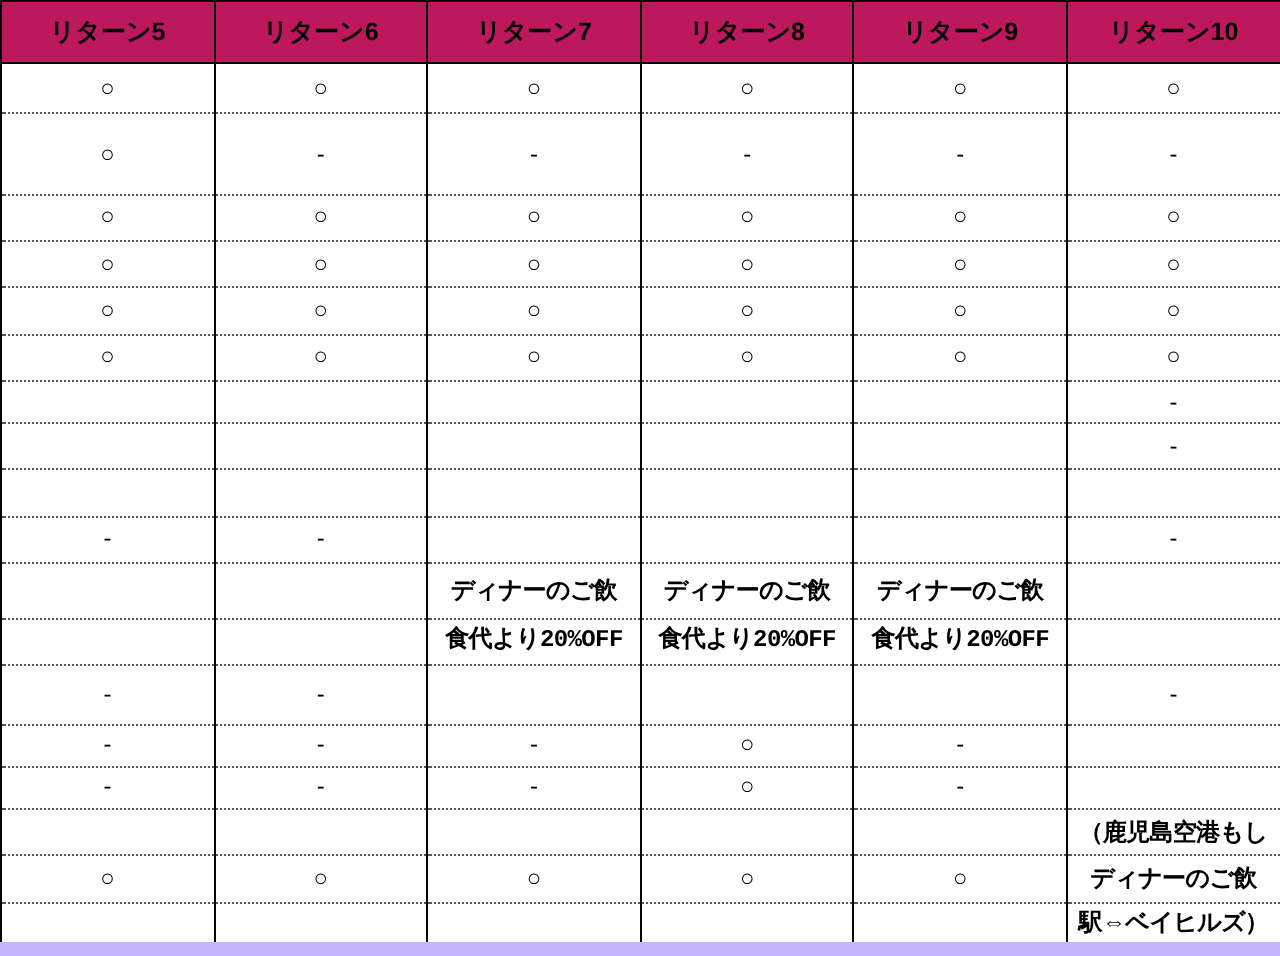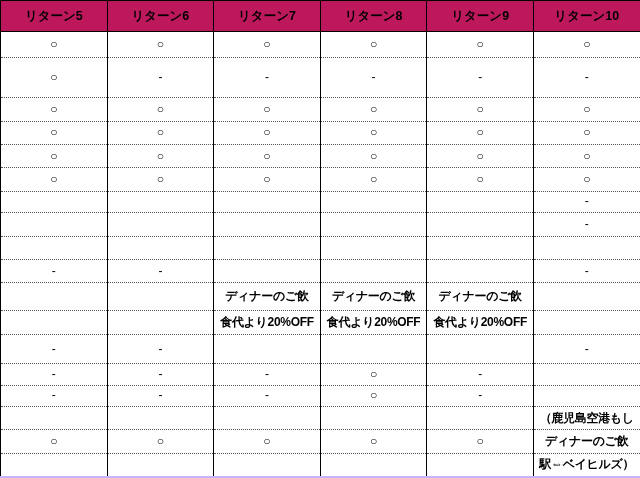--- a/index.html
+++ b/index.html
@@ -52,21 +52,21 @@
     font-size: 12px;
     color: #000000;
     padding: 0 3px;
     box-sizing: border-box;
     line-height: 1.25;
   }
   table.reward-table td:first-child {
     border-left: 1px solid #000000;
   }
   table.reward-table tr.last-row td {
-    border-bottom: 2px solid #c4b5fd;
+    border-bottom: 7px solid #c4b5fd;
     margin-top: 48px;
   }
   td.circle {
     font-size: 13px;
   }
   td.dash {
     font-size: 12px;
   }
   td.text {
     font-size: 12px;
@@ -199,21 +199,21 @@
           <td class="dash">-</td>
         </tr>
         <tr style="height: 26px;">
           <td class="blank nb"></td>
           <td class="blank nb"></td>
           <td class="small-text nb">ディナーのご飲</td>
           <td class="small-text nb">ディナーのご飲</td>
           <td class="small-text nb">ディナーのご飲</td>
           <td class="blank nb"></td>
         </tr>
-        <tr style="height: 22px;">
+        <tr style="height: 22px; font-family: Liberation Mono, monospace;">
           <td class="blank"></td>
           <td class="blank"></td>
           <td class="small-text">食代より20%OFF</td>
           <td class="small-text">食代より20%OFF</td>
           <td class="small-text">食代より20%OFF</td>
           <td class="blank"></td>
         </tr>
         <tr style="height: 28px;">
           <td class="dash">-</td>
           <td class="dash">-</td>

